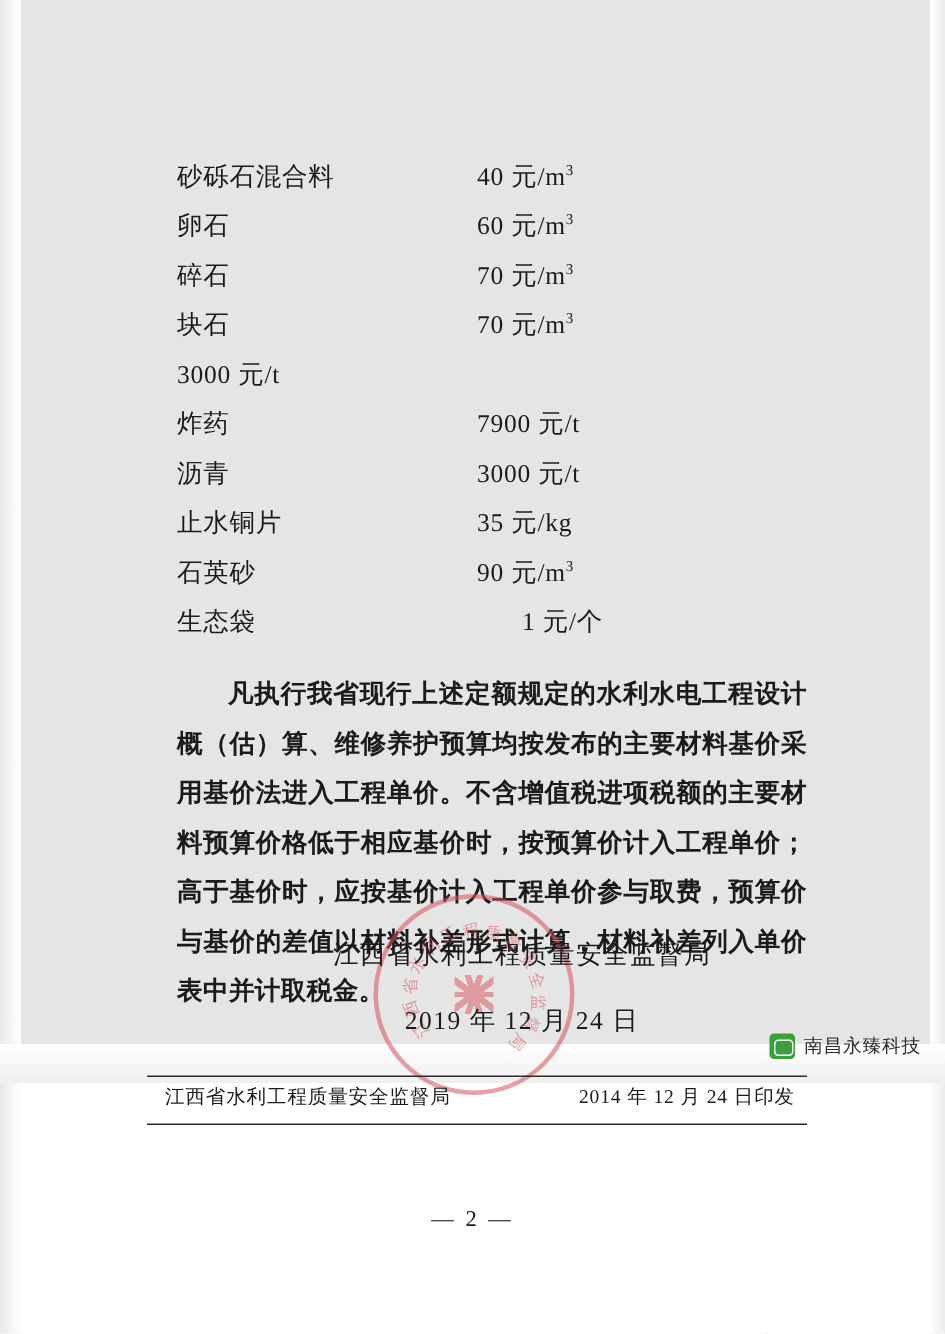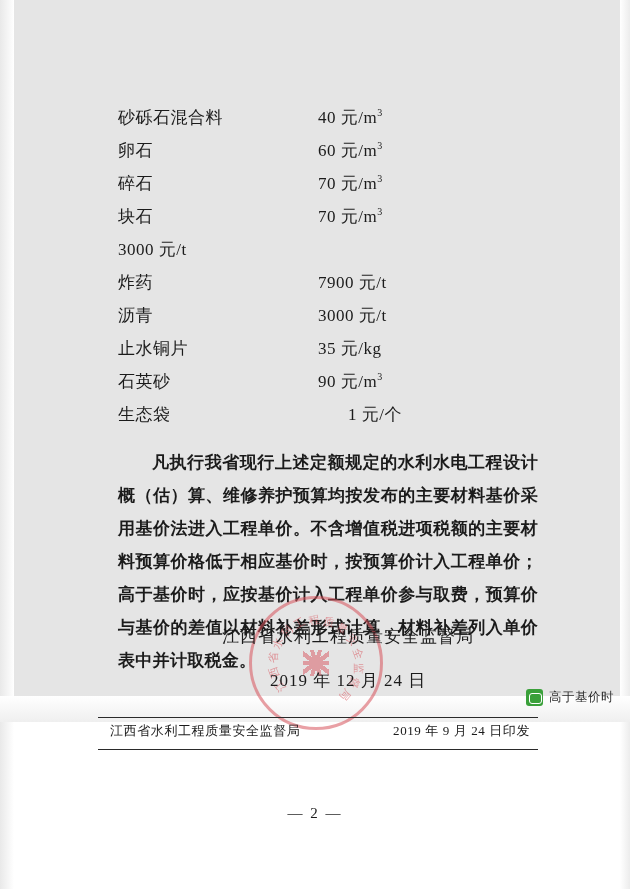--- a/index.html
+++ b/index.html
@@ -317,24 +317,24 @@
   </div>
 
   <div class="signature">
     <div class="sig-line">江西省水利工程质量安全监督局</div>
     <div class="sig-line sig-date">2019 年 12 月 24 日</div>
   </div>
 
   <div class="footer-rule-top"></div>
   <div class="footer-row">
     <div>江西省水利工程质量安全监督局</div>
-    <div>2019 年 9 月 24 日印发</div>
+    <div>2014 年 12 月 24 日印发</div>
   </div>
   <div class="footer-rule-bottom"></div>
 
   <div class="page-number">— 2 —</div>
 
   <div class="brand">
     <div class="brand-logo"></div>
-    <div class="brand-text">高于基价时</div>
+    <div class="brand-text">南昌永臻科技</div>
   </div>
 
 </div>
 
 </body></html>

